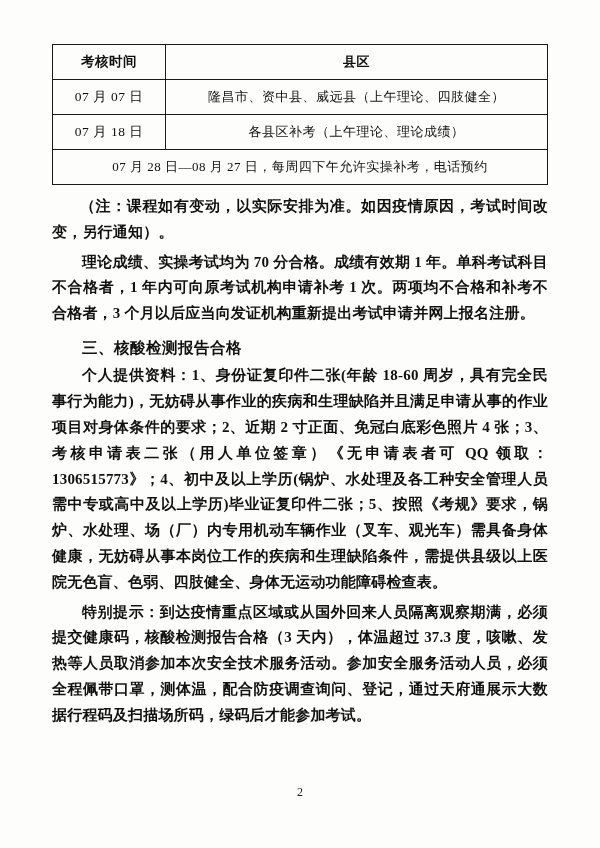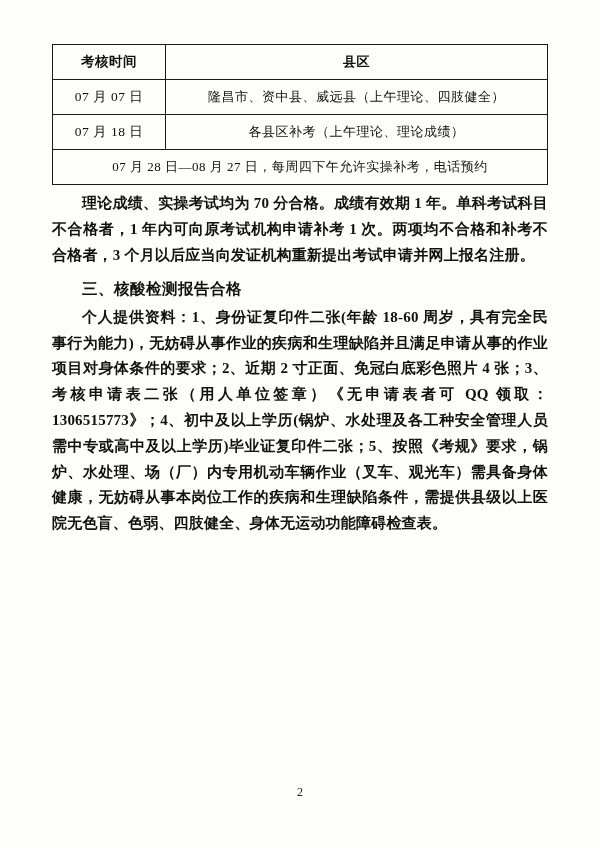--- a/index.html
+++ b/index.html
@@ -116,22 +116,24 @@
           <td class="col-date">07 月 18 日</td>
           <td class="wide">各县区补考（上午理论、理论成绩）</td>
         </tr>
         <tr class="last">
           <td colspan="2">07 月 28 日—08 月 27 日，每周四下午允许实操补考，电话预约</td>
         </tr>
       </tbody>
     </table>
   </div>
 
+  <p class="para note">（注：课程如有变动，以实际安排为准。如因疫情原因，考试时间改变，另行通知）。</p>
 
   <p class="para indent2 block">理论成绩、实操考试均为 70 分合格。成绩有效期 1 年。单科考试科目不合格者，1 年内可向原考试机构申请补考 1 次。两项均不合格和补考不合格者，3 个月以后应当向发证机构重新提出考试申请并网上报名注册。</p>
 
   <h2 class="heading">三、核酸检测报告合格</h2>
 
   <p class="para indent2">个人提供资料：1、身份证复印件二张(年龄 18-60 周岁，具有完全民事行为能力)，无妨碍从事作业的疾病和生理缺陷并且满足申请从事的作业项目对身体条件的要求；2、近期 2 寸正面、免冠白底彩色照片 4 张；3、考核申请表二张（用人单位签章）《无申请表者可 QQ 领取：1306515773》；4、初中及以上学历(锅炉、水处理及各工种安全管理人员需中专或高中及以上学历)毕业证复印件二张；5、按照《考规》要求，锅炉、水处理、场（厂）内专用机动车辆作业（叉车、观光车）需具备身体健康，无妨碍从事本岗位工作的疾病和生理缺陷条件，需提供县级以上医院无色盲、色弱、四肢健全、身体无运动功能障碍检查表。</p>
 
+  <p class="para indent2 block">特别提示：到达疫情重点区域或从国外回来人员隔离观察期满，必须提交健康码，核酸检测报告合格（3 天内），体温超过 37.3 度，咳嗽、发热等人员取消参加本次安全技术服务活动。参加安全服务活动人员，必须全程佩带口罩，测体温，配合防疫调查询问、登记，通过天府通展示大数据行程码及扫描场所码，绿码后才能参加考试。</p>
 
   <div class="pagenum">2</div>
 </div>
 
 </body></html>

